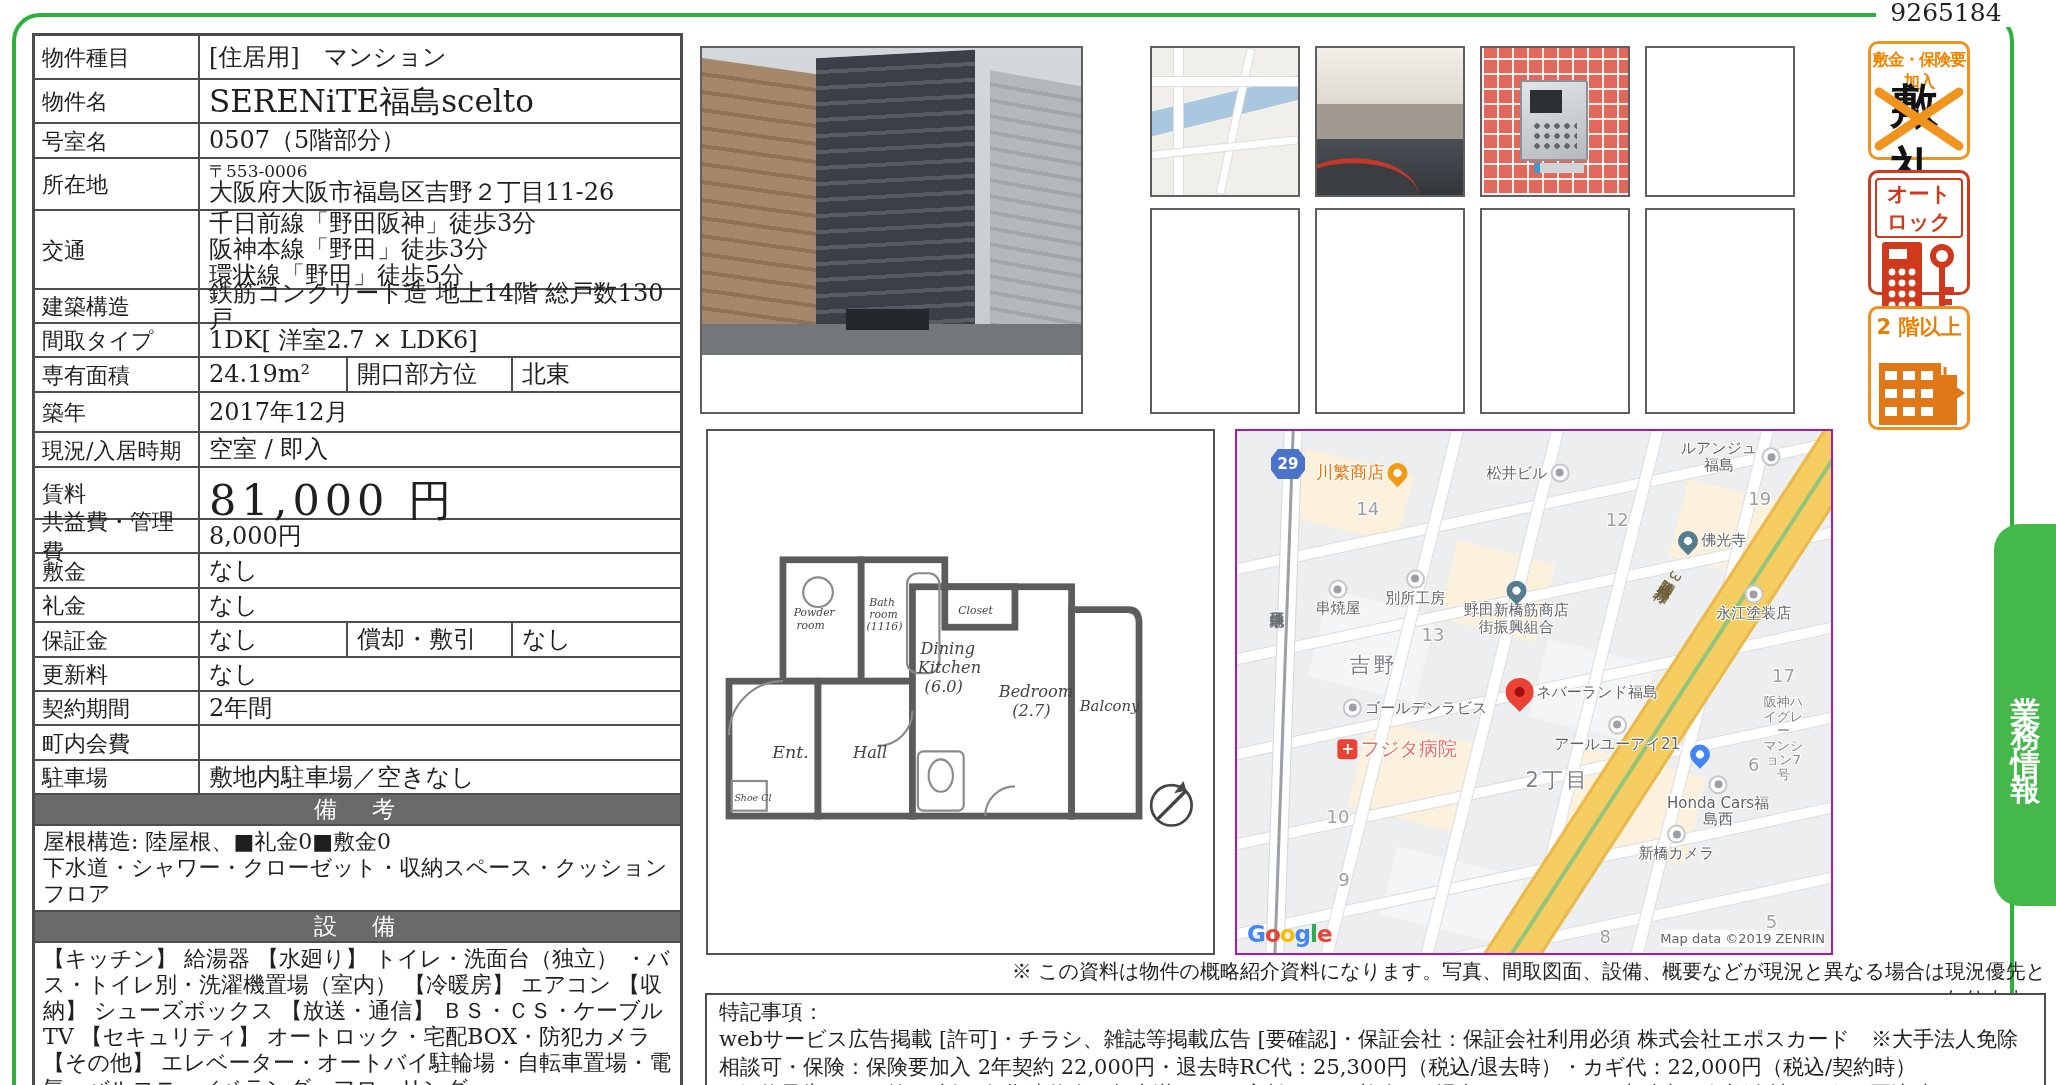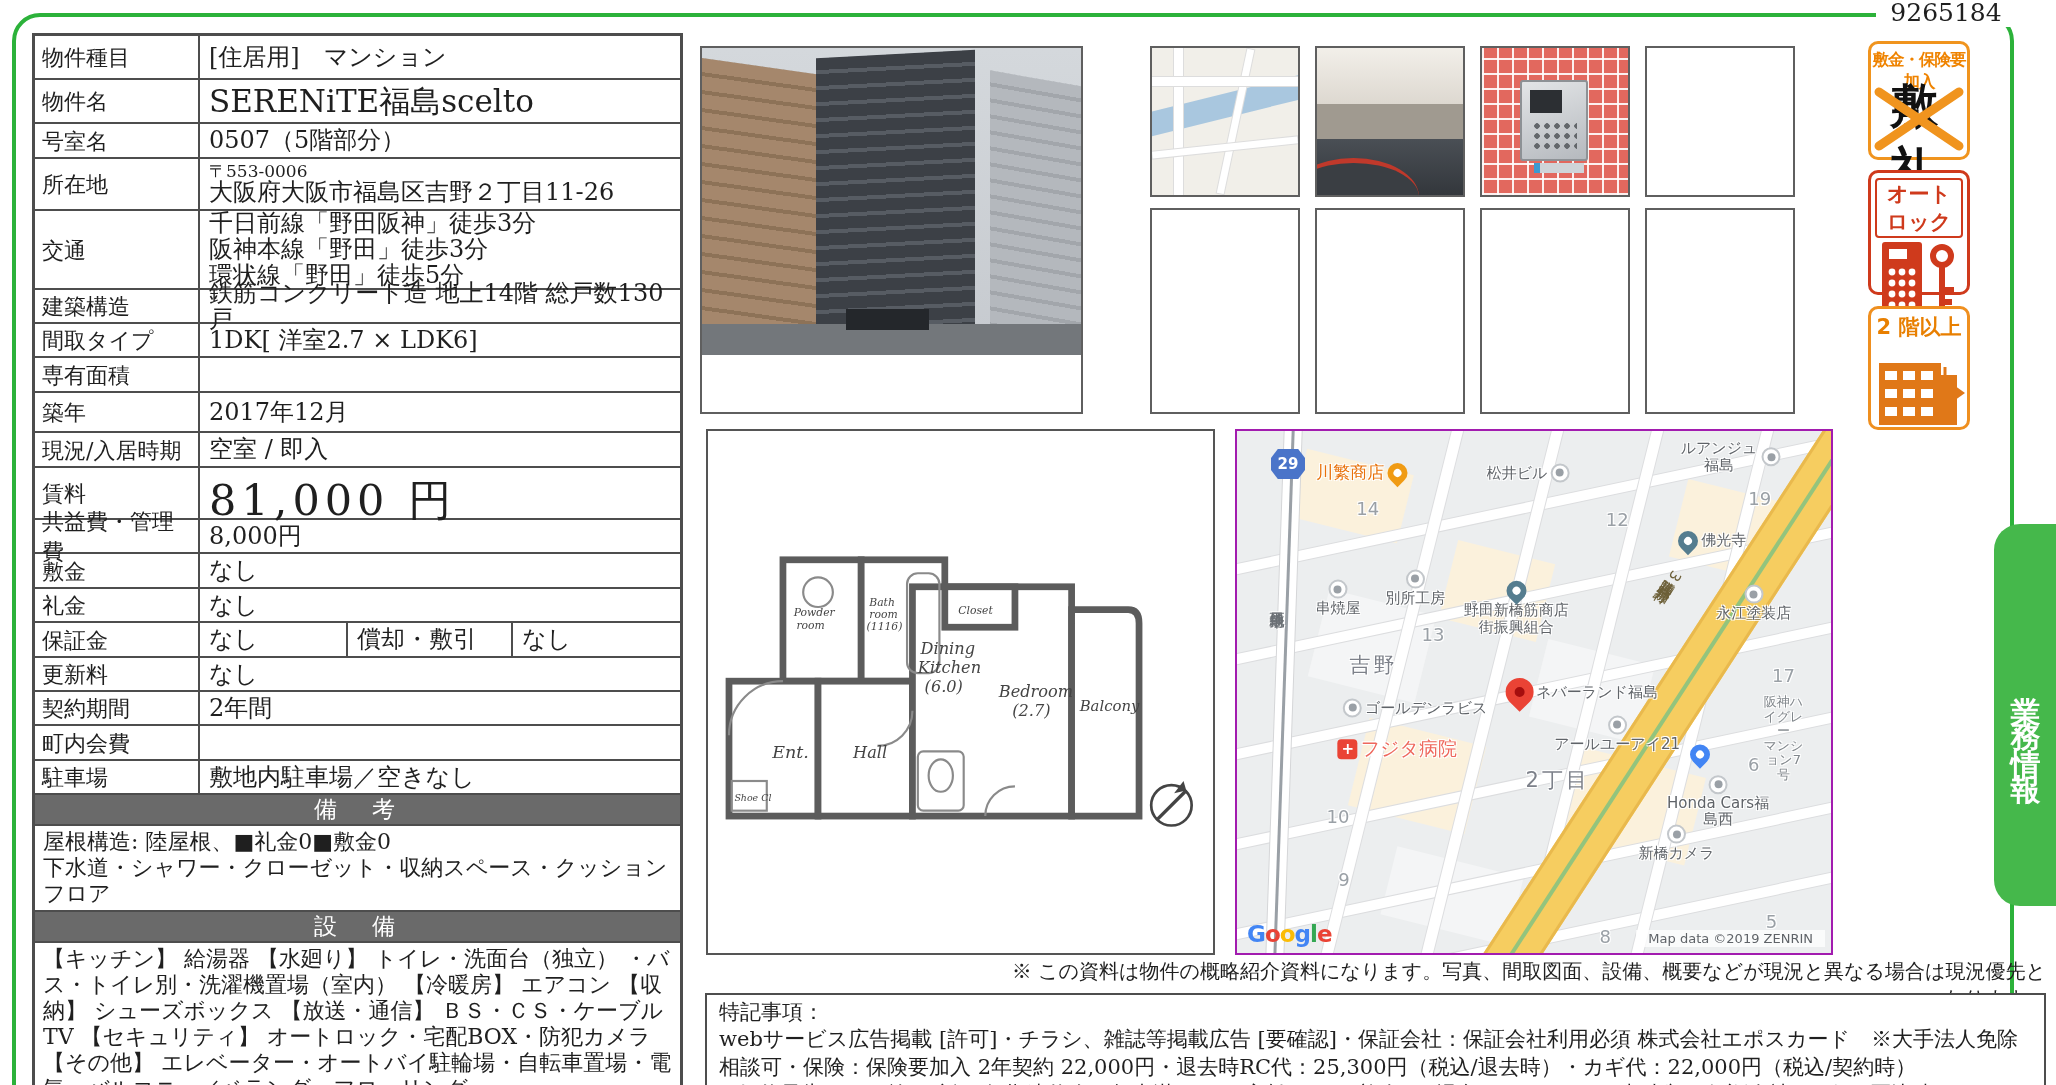--- a/index.html
+++ b/index.html
@@ -100,21 +100,21 @@
   .pin-hosp{width:20px;height:20px;border-radius:4px;background:#ea4335;color:#fff;font-weight:bold;
             font-size:15px;line-height:20px;text-align:center;}
   #route29{position:absolute;left:34px;top:18px;width:34px;height:30px;background:#4a74c9;color:#fff;
            font-size:15px;font-weight:bold;text-align:center;line-height:30px;border-radius:6px;
            clip-path:polygon(20% 0,80% 0,100% 30%,100% 70%,80% 100%,20% 100%,0 70%,0 30%);}
   #subway-label{position:absolute;left:30px;top:170px;writing-mode:vertical-rl;color:#6b7075;font-size:15px;
                 text-shadow:1px 1px 0 #fff,-1px -1px 0 #fff;}
   #hwy-label{position:absolute;left:428px;top:140px;writing-mode:vertical-rl;transform:rotate(33deg);
              color:#6d6039;font-size:15px;}
   #glogo{position:absolute;left:10px;bottom:6px;font-size:23px;font-weight:bold;letter-spacing:-1px;}
-  #mapattr{position:absolute;right:6px;bottom:6px;font-size:13px;color:#5f6368;background:rgba(255,255,255,.75);padding:1px 12px;}
+  #mapattr{position:absolute;right:6px;bottom:6px;font-size:13px;color:#5f6368;background:rgba(255,255,255,.75);padding:1px 0;}
   
   .badge{position:absolute;left:1868px;width:102px;background:#fff;box-sizing:border-box;border-radius:10px;}
   #badge-zero{top:41px;height:119px;border:3px solid #f0941e;}
   #badge-zero .lab{color:#ef8300;font-weight:bold;font-size:16.5px;text-align:center;margin-top:5px;
                    font-family:"DejaVu Sans",sans-serif;letter-spacing:-1px;}
   #badge-zero .chars{position:absolute;left:0;top:30px;width:100%;text-align:center;font-size:48px;font-weight:bold;
                    font-family:"DejaVu Sans",sans-serif;letter-spacing:10px;color:#111;}
   #badge-auto{top:170px;height:125px;border:3px solid #cf3a1c;}
   #badge-auto .lab{color:#cf3a1c;border:2px solid #cf3a1c;border-radius:4px;font-weight:bold;font-size:21px;
                    text-align:center;margin:5px 4px 2px 4px;font-family:"DejaVu Sans",sans-serif;}
@@ -181,20 +181,25 @@
         </div>
       </div>
       <div class="prow" style="height: 34px;">
         <div class="plabel">間取タイプ</div>
         <div class="pcells">
           <div class="pcell grow">1DK[ 洋室2.7 × LDK6]</div>
         </div>
       </div>
       <div class="prow" style="height: 35px;">
         <div class="plabel">専有面積</div>
+        <div class="pcells">
+          <div class="pcell w1">24.19m²</div>
+          <div class="pcell w2 sub">開口部方位</div>
+          <div class="pcell grow">北東</div>
+        </div>
       </div>
       <div class="prow" style="height: 40px;">
         <div class="plabel">築年</div>
         <div class="pcells">
           <div class="pcell grow">2017年12月</div>
         </div>
       </div>
       <div class="prow" style="height: 35px;">
         <div class="plabel">現況/入居時期</div>
         <div class="pcells">

